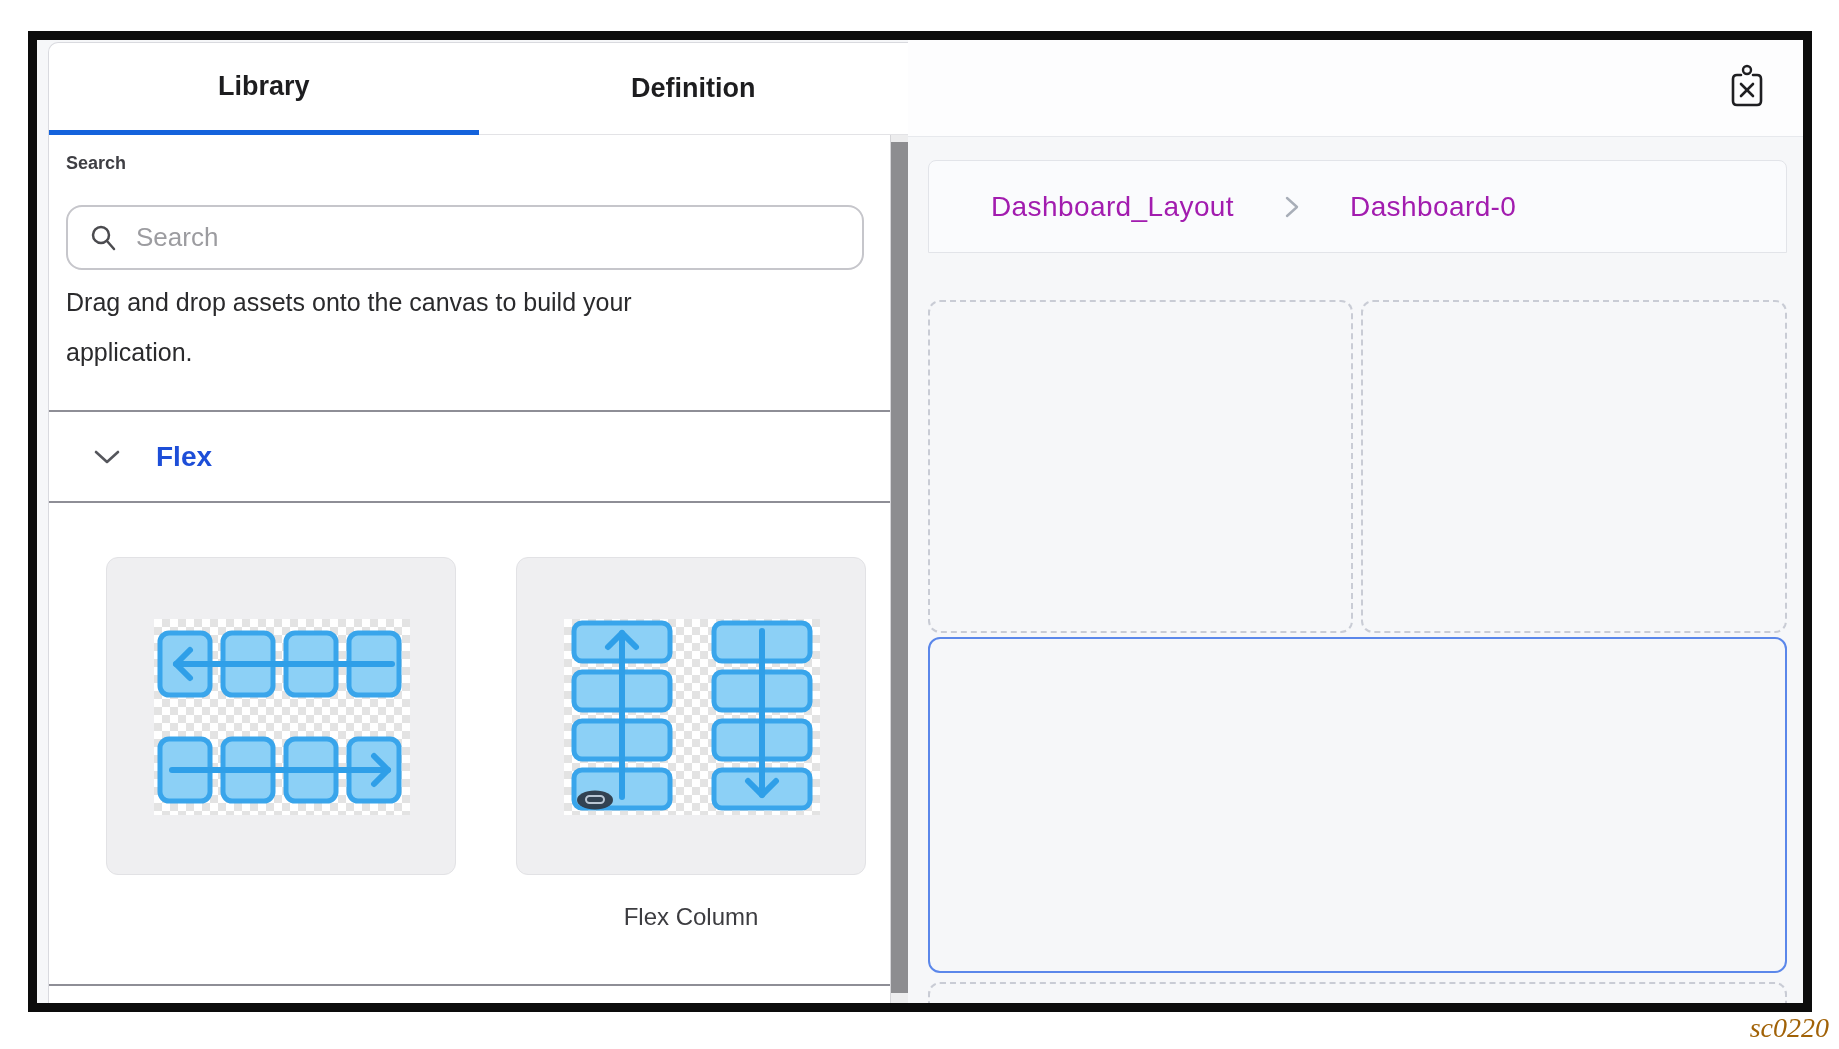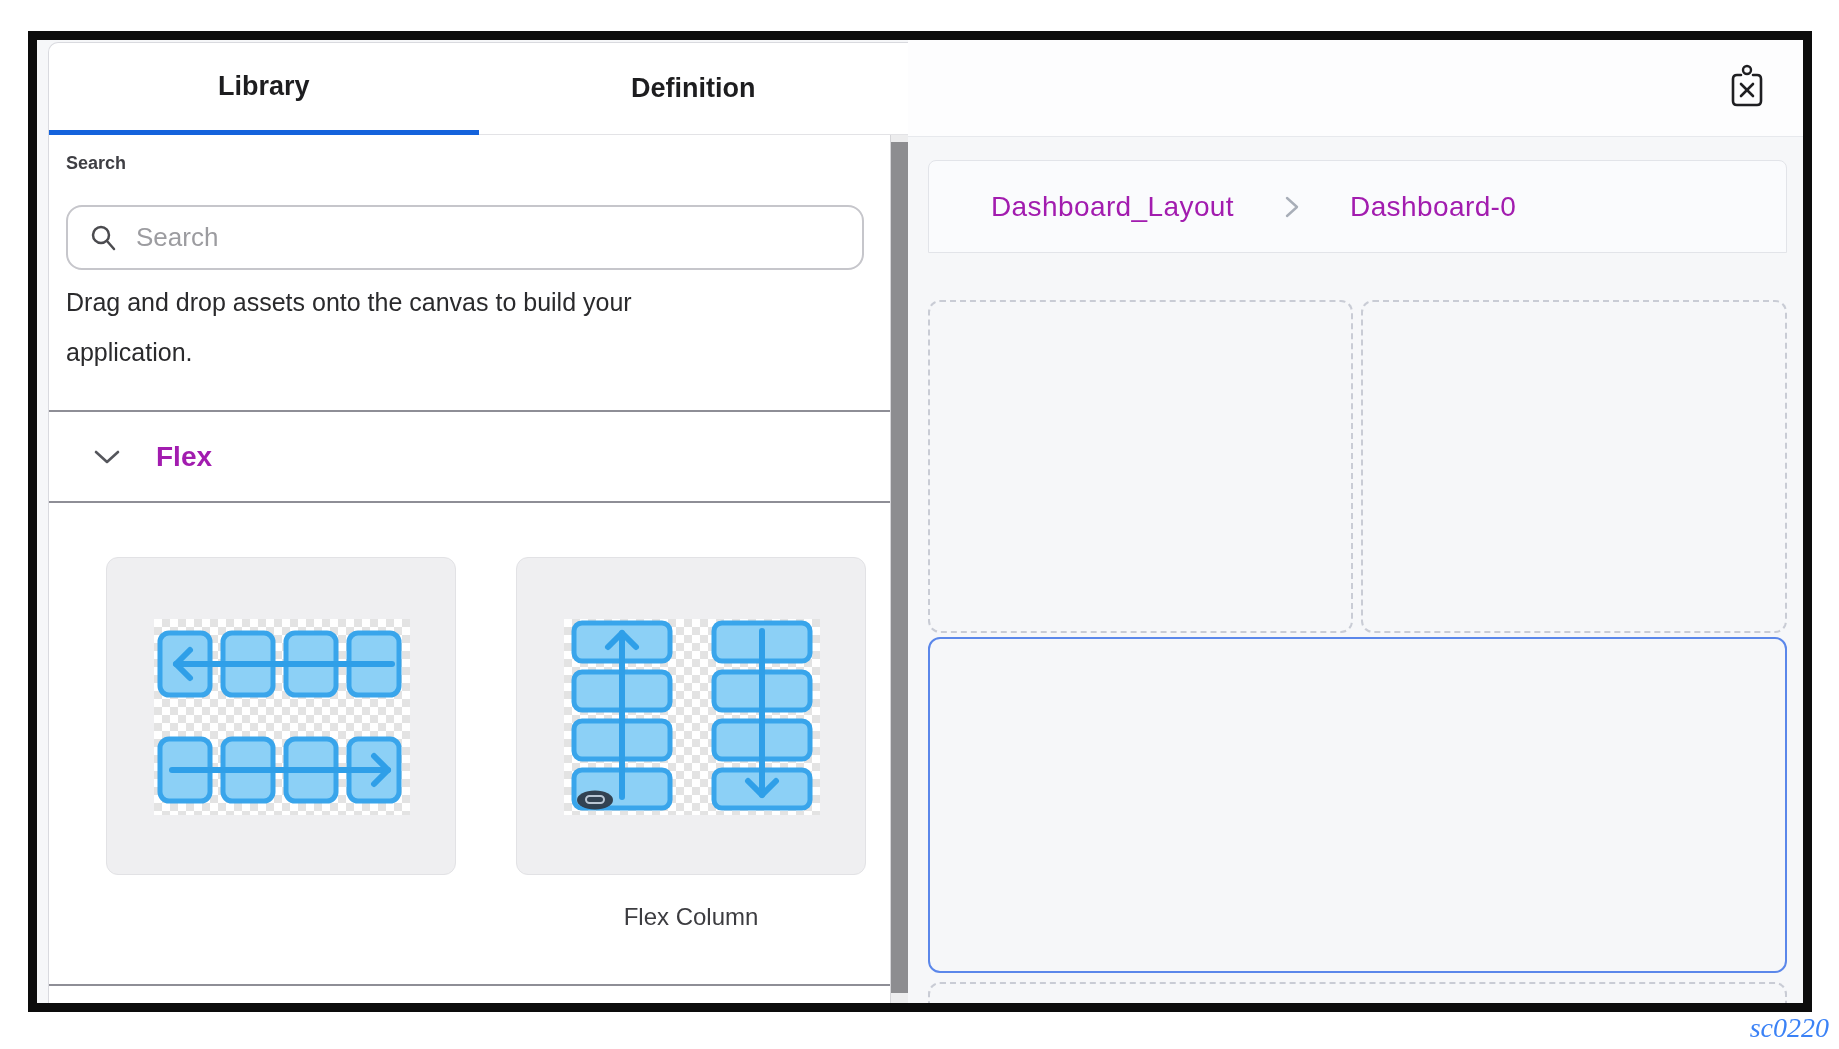--- a/index.html
+++ b/index.html
@@ -2,21 +2,21 @@
 <html><head>
 <meta charset="utf-8">
 <style>
   html,body{margin:0;padding:0;background:#ffffff;}
   .page{position:relative;width:1839px;height:1049px;background:#ffffff;overflow:hidden;
         font-family:"Liberation Sans","DejaVu Sans",sans-serif;}
   
   .frame{position:absolute;left:28px;top:31px;width:1766px;height:963px;
          border:9px solid #0c0c0c;background:#f6f7f9;overflow:hidden;}
   .caption{position:absolute;right:10px;top:1012px;font-family:"Liberation Serif","DejaVu Serif",serif;
-           font-style:italic;font-size:28px;color:#3b82f6;}
+           font-style:italic;font-size:28px;color:#a16207;}
   
   .panel{position:absolute;left:11px;top:2px;width:860px;height:961px;background:#ffffff;
          border:1px solid #d9dadf;border-right:none;border-bottom:none;border-radius:10px 0 0 0;
          box-sizing:border-box;display:flex;flex-direction:column;}
   .tabbar{height:91px;display:flex;border-bottom:1px solid #e3e3e6;flex:none;}
   .tab{width:50%;display:flex;align-items:center;justify-content:center;
        font-size:27px;font-weight:700;color:#1d1d1f;cursor:pointer;box-sizing:border-box;}
   .tab.active{border-bottom:5px solid #1463dc;margin-bottom:-1px;}
   .panel-body{flex:1;display:flex;min-height:0;}
   .panel-content{position:relative;width:842px;background:#ffffff;}
@@ -27,21 +27,21 @@
               border:2px solid #c6c6cb;border-radius:16px;display:flex;align-items:center;
               padding:0 20px;gap:16px;background:#fff;}
   .search-box input{border:none;outline:none;background:transparent;flex:1;font-size:26px;color:#222;
                     font-family:"Liberation Sans","DejaVu Sans",sans-serif;}
   .search-box input::placeholder{color:#9c9ca0;}
   .desc{position:absolute;left:17px;top:142px;width:690px;margin:0;font-size:25px;line-height:50px;color:#2a2a2c;}
   .divider{position:absolute;left:0;width:842px;height:2px;background:#8e8e96;}
   .d1{top:275px;} .d2{top:366px;} .d3{top:849px;}
   .section-header{position:absolute;left:0;top:277px;width:842px;height:89px;display:flex;
                   align-items:center;padding-left:45px;gap:36px;box-sizing:border-box;cursor:pointer;}
-  .section-header .section-label{font-size:28px;font-weight:700;color:#a21caf;}
+  .section-header .section-label{font-size:28px;font-weight:700;color:#1d4ed8;}
   .card{position:absolute;top:422px;width:350px;height:318px;background:#efeff1;border:1px solid #e2e2e5;
         border-radius:12px;box-sizing:border-box;cursor:grab;}
   .card1{left:57px;} .card2{left:467px;}
   .checker{position:absolute;left:47px;top:61px;width:256px;height:196px;background-color:#ffffff;
     background-image:
       linear-gradient(45deg,#e3e3e3 25%,transparent 25%,transparent 75%,#e3e3e3 75%),
       linear-gradient(45deg,#e3e3e3 25%,transparent 25%,transparent 75%,#e3e3e3 75%);
     background-size:16px 16px;background-position:0 0,8px 8px;}
   .checker svg{position:absolute;left:0;top:0;}
   .card-label{position:absolute;top:768px;width:350px;text-align:center;font-size:24px;color:#3c3c40;}

